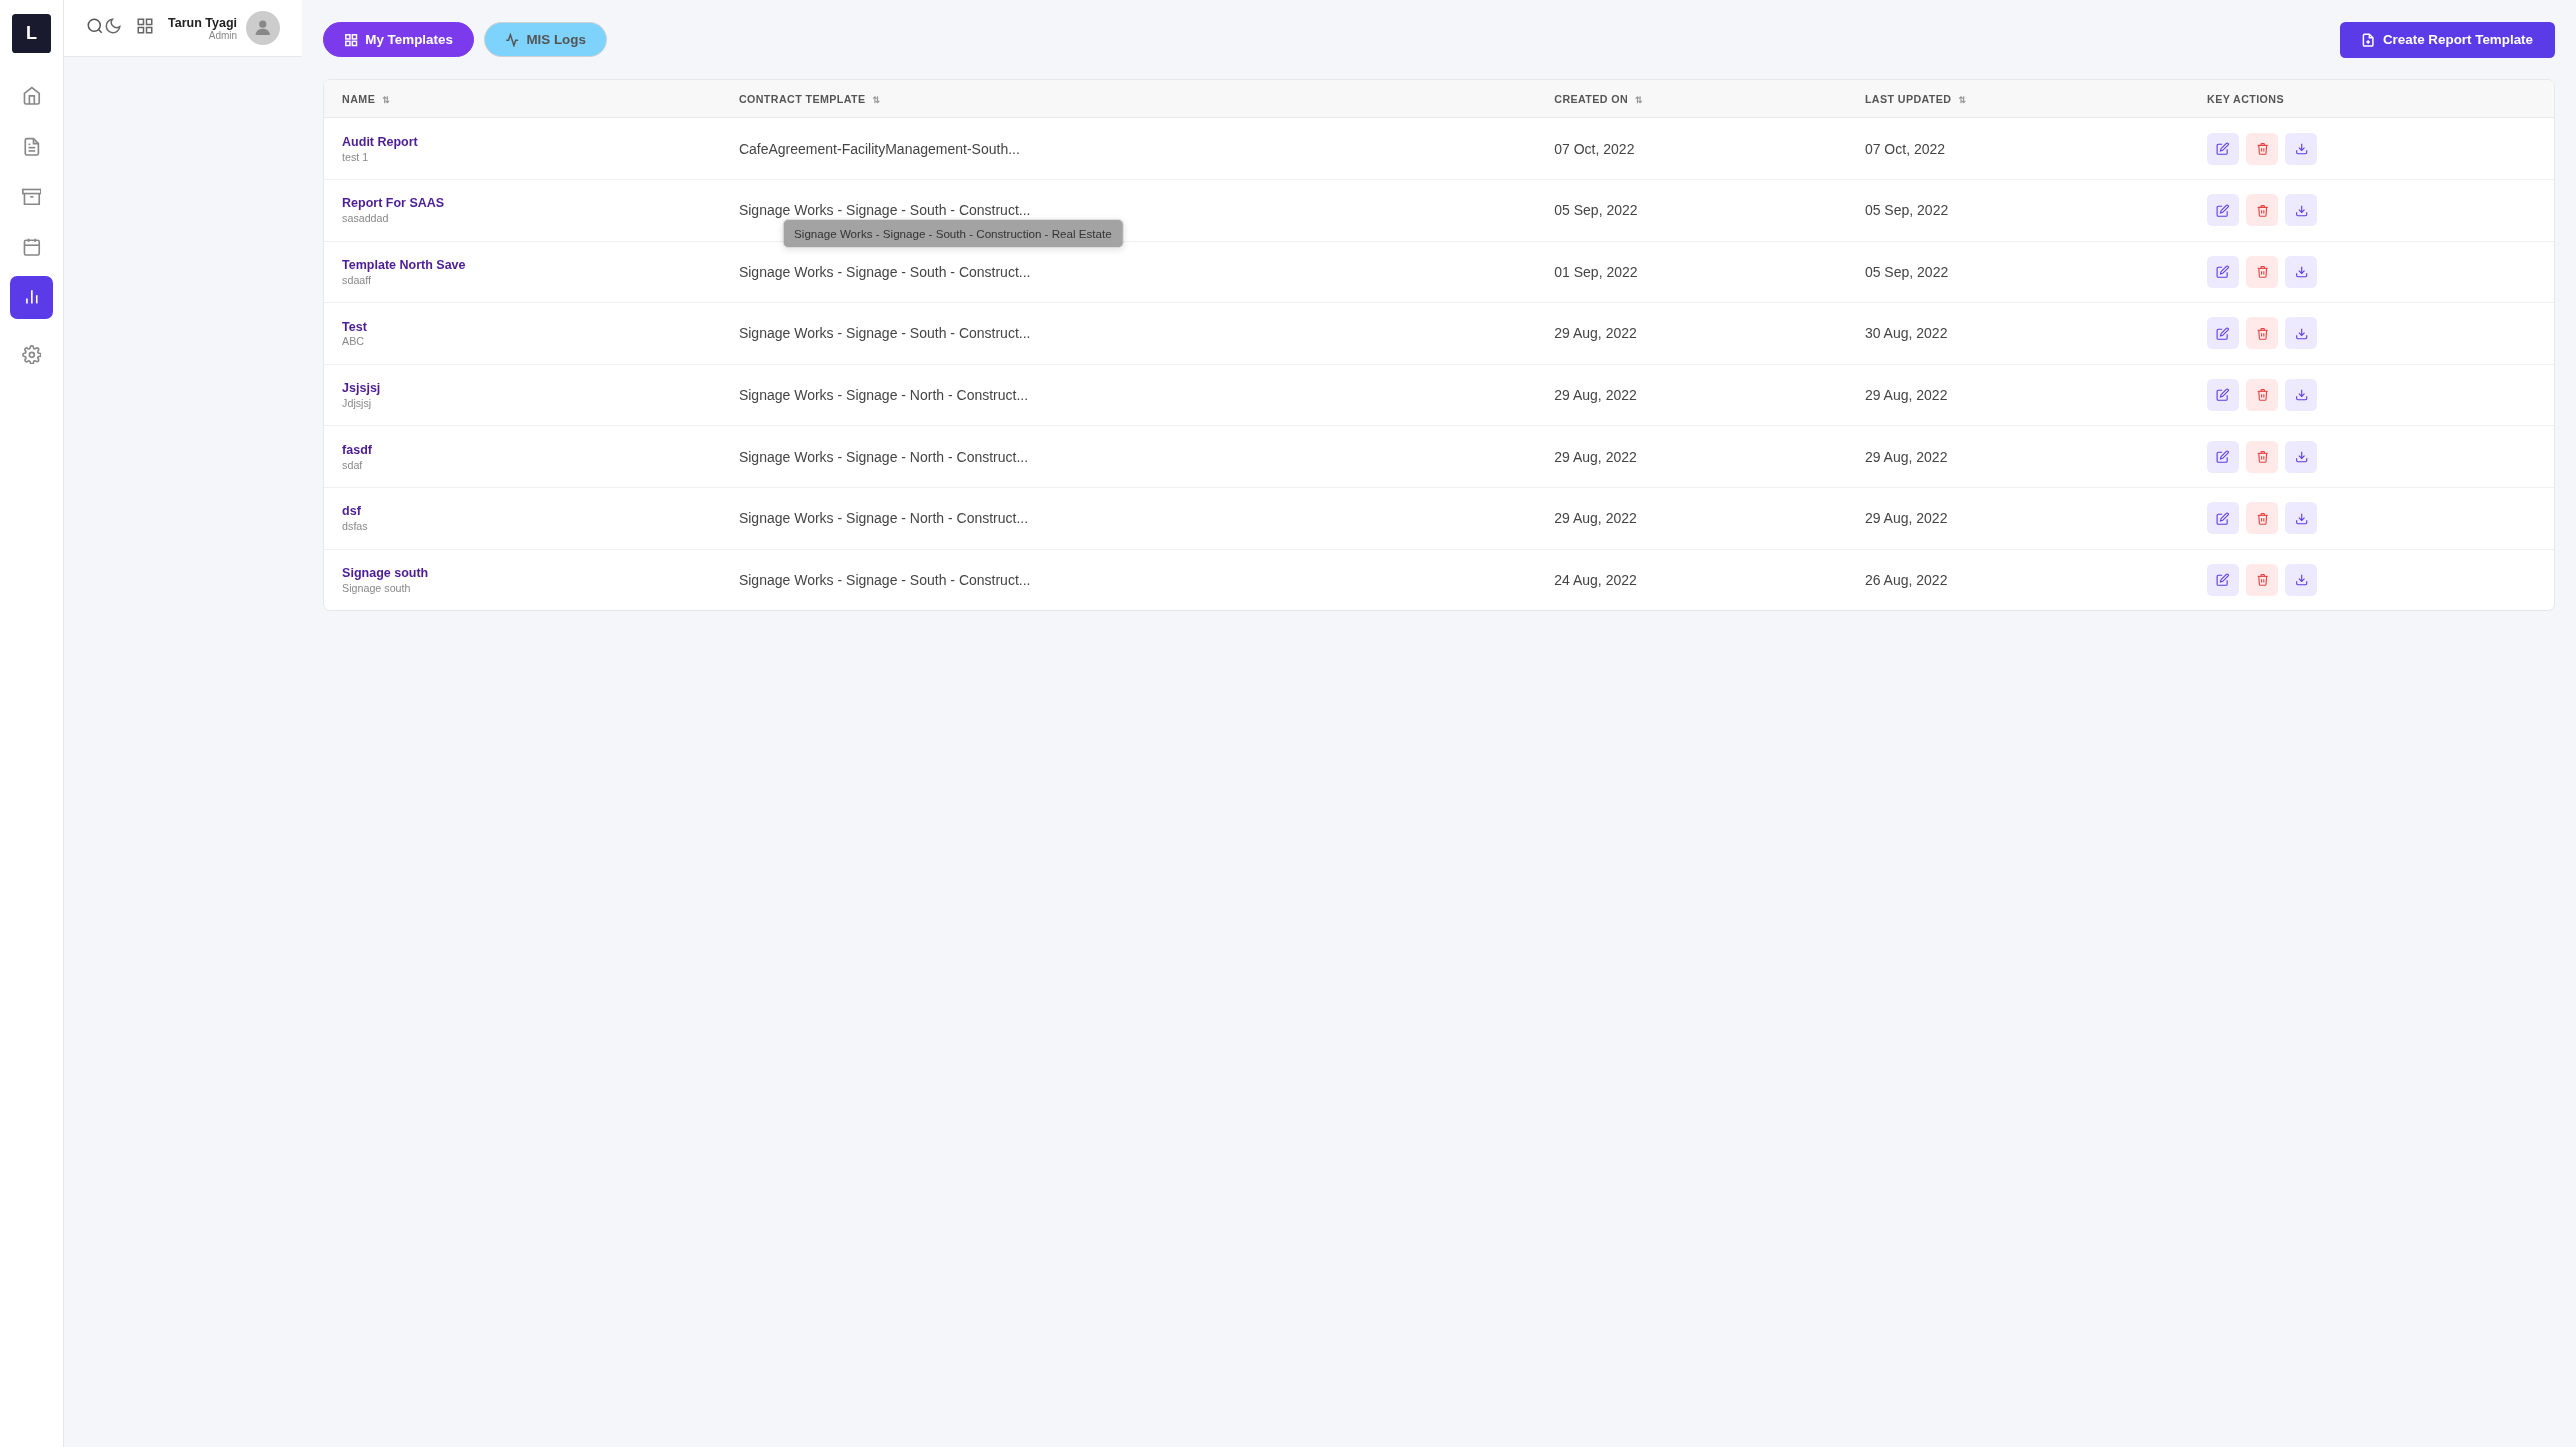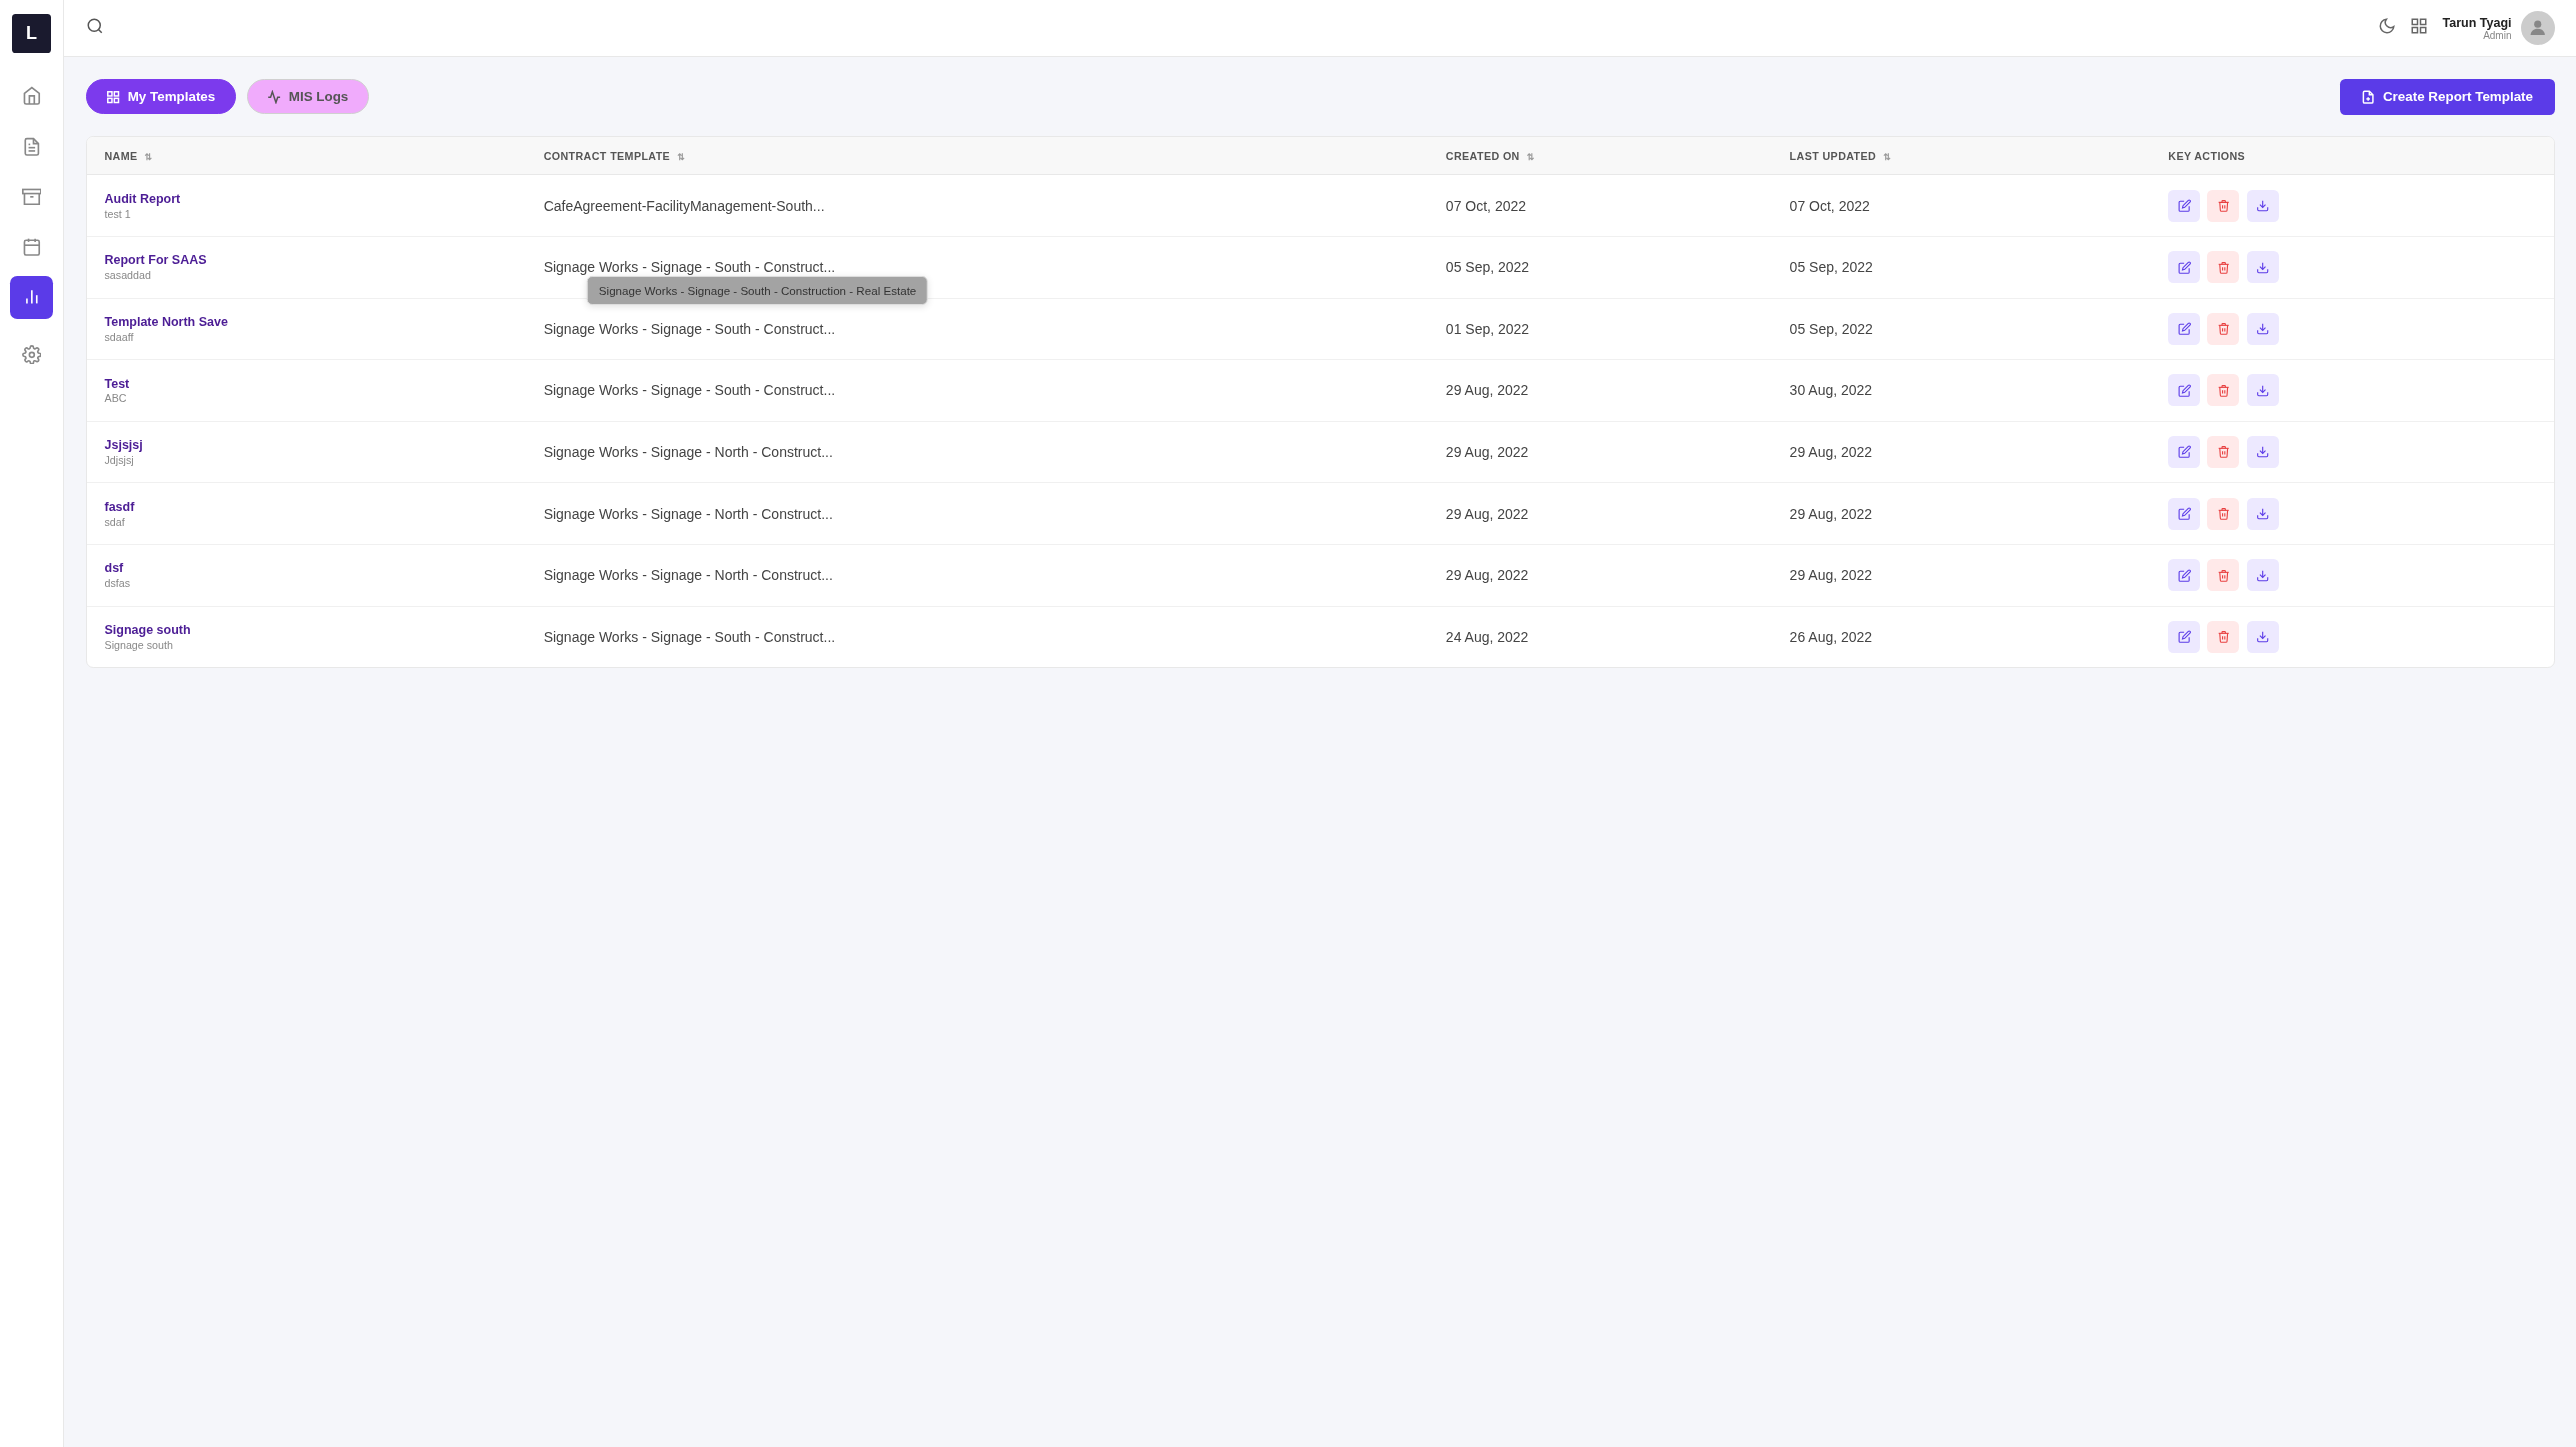--- a/index.html
+++ b/index.html
@@ -39,21 +39,20 @@
       color: #888;
       font-size: 18px;
     }
     .sidebar-item.active { background: #5b3be8; color: #fff; }
     .sidebar-spacer { flex: 1; }
 
     
     .main {
       flex: 1;
       display: flex;
-      flex-direction: column;
       overflow: hidden;
     }
 
     
     .header {
       background: #fff;
       height: 57px;
       display: flex;
       align-items: center;
       padding: 0 21.5px;
@@ -94,21 +93,21 @@
       cursor: pointer;
       font-size: 13.4px;
       font-weight: 600;
     }
     .tab-btn.active {
       background: #7c3aed;
       color: #fff;
       border-color: #7c3aed;
     }
     .tab-btn.inactive {
-      background: #f0abfc;
+      background: #7dd3fc;
       color: #555;
       border-color: #d0d0d0;
     }
     .create-btn {
       display: flex; align-items: flex-end; gap: 7.2px;
       padding: 10.7px 21.5px;
       background: #5b3be8;
       color: #fff;
       border: none;
       border-radius: 5.4px;

